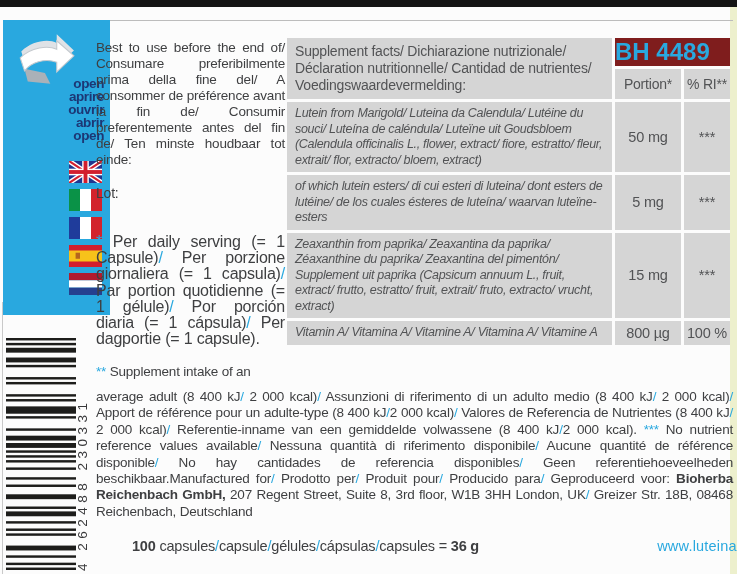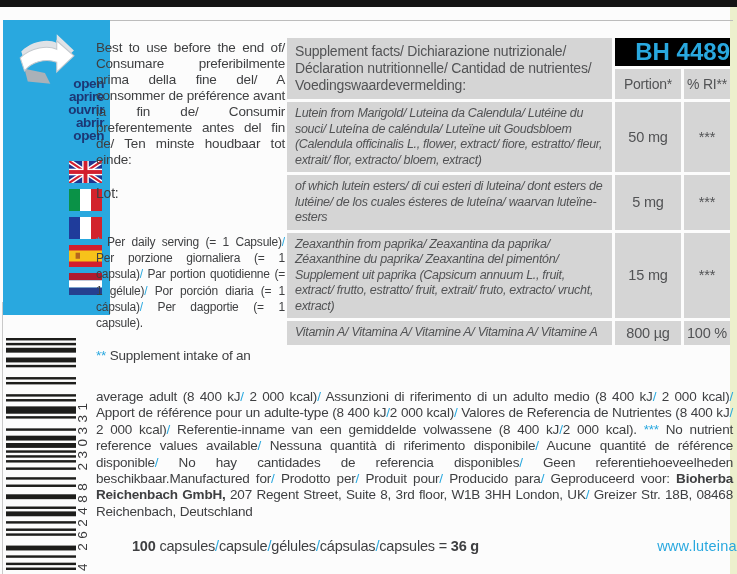--- a/index.html
+++ b/index.html
@@ -35,31 +35,31 @@
     position:absolute;left:75px;top:571px;width:231px;height:20px;
     transform:rotate(-90deg);transform-origin:0 0;
     font-size:13.5px;letter-spacing:4.5px;color:#38383a;white-space:nowrap;
   }
 
   
   .midcol{position:absolute;left:96px;top:40px;width:189px;}
   .jtext{text-align:justify;}
   .best{font-size:13.5px;line-height:16px;}
   .lot{margin-top:17px;font-size:14px;}
-  .servingp{margin-top:33px;font-size:12px;line-height:16.2px;}
+  .servingp{margin-top:33px;font-size:16px;line-height:16.2px;}
   .refintro{margin-top:17px;font-size:13.5px;}
 
   
   .suptable{position:absolute;left:287px;top:38px;width:443px;}
   .cell{background:var(--cell);color:var(--ttext);}
   .thead{display:grid;grid-template-columns:325px 115px;gap:3px;}
   .ttitle{padding:5px 8px;font-size:14px;line-height:17px;}
   .thead-right{display:flex;flex-direction:column;gap:3px;}
-  .codecell{background:#000000;color:var(--accent);font-size:24px;font-weight:600;
-    text-align:right;flex:0 0 auto;line-height:28px;letter-spacing:0;}
+  .codecell{background:#7f1d1d;color:var(--accent);font-size:24px;font-weight:600;
+    text-align:left;flex:0 0 auto;line-height:28px;letter-spacing:0;}
   .colheads{display:grid;grid-template-columns:66px 46px;gap:3px;flex:1;}
   .colhead{display:flex;align-items:center;justify-content:center;font-size:14px;}
   .trow{display:grid;grid-template-columns:325px 66px 46px;gap:3px;margin-top:3px;}
   .cname{padding:4px 8px;font-size:12.5px;line-height:15.5px;letter-spacing:-0.3px;font-style:italic;}
   .cname.it{font-style:italic;}
   .cval{display:flex;align-items:center;justify-content:center;font-size:14.5px;}
 
   
   .footnote{position:absolute;left:96px;top:389px;width:637px;font-size:13.5px;line-height:16.4px;}
   .packline{position:absolute;left:96px;top:538px;width:637px;display:flex;

